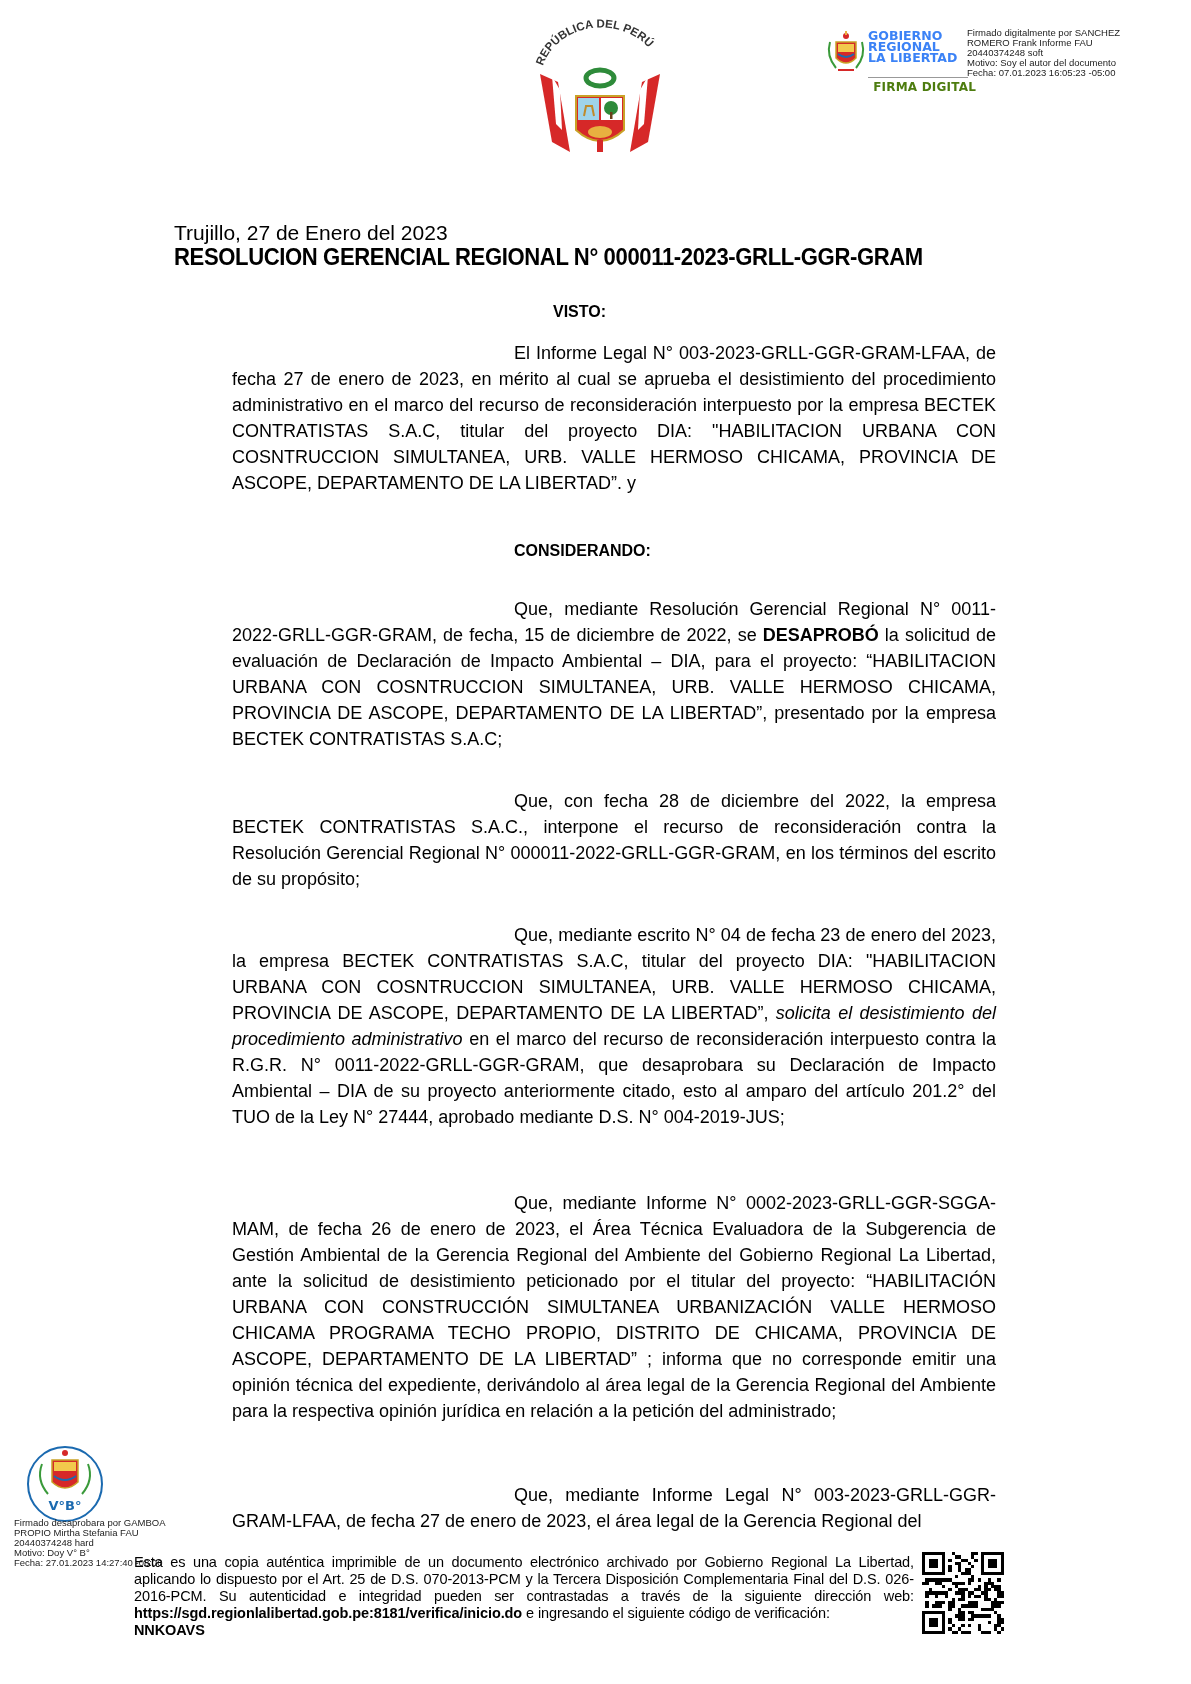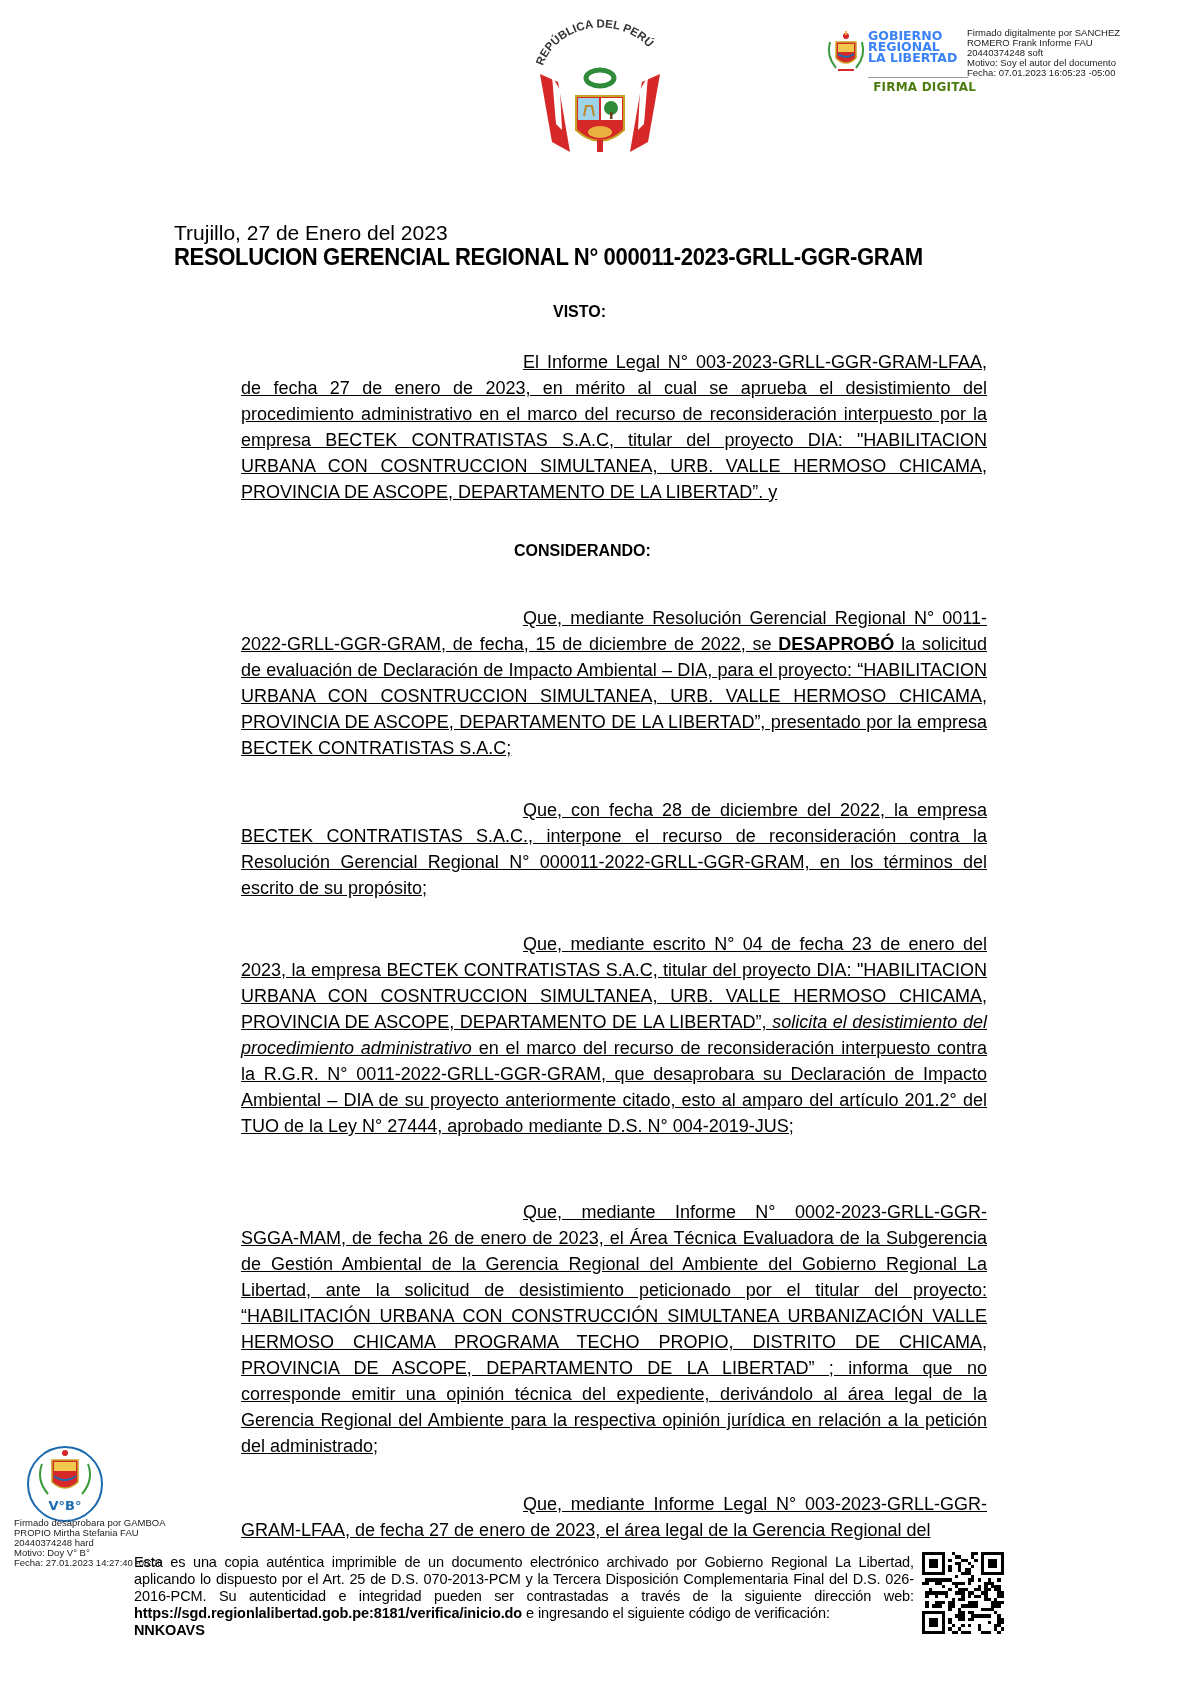--- a/index.html
+++ b/index.html
@@ -16,21 +16,21 @@
   #gr-firma { left: 846px; top: 80px; width: 130px; font-family: "DejaVu Sans", sans-serif; font-weight: bold; font-size: 12px; color: #4d7c0f; letter-spacing: 0.2px; text-align: right; }
   #sig-top { left: 967px; top: 28px; width: 220px; font-family: "Liberation Sans", sans-serif; font-size: 9.5px; line-height: 10px; color: #222; }
 
   
   #city-date { left: 174px; top: 205px; font-family: "Liberation Sans", sans-serif; font-size: 21px; margin-top: 16px; }
   #title { left: 174px; top: 244px; font-family: "Liberation Sans", sans-serif; font-size: 23px; font-weight: bold; letter-spacing: -0.4px; white-space: nowrap; transform: scaleX(0.96); transform-origin: left top; }
 
   
   .body-block { left: 228px; width: 772px; font-family: "Liberation Sans Narrow", "Liberation Sans", sans-serif; font-size: 18px; line-height: 26px; text-align: justify; }
   .section-h { font-family: "Liberation Sans", sans-serif; font-weight: bold; font-size: 16px; }
-  .para { text-indent: 282px; margin: 13px; text-decoration: underline; }
+  .para { text-indent: 282px; margin: 4px; }
   .para b { font-weight: bold; }
   .para i { font-style: italic; }
 
   #visto { left: 514px; top: 303px; margin-left: 39px; }
   #p1 { top: 336px; }
   #considerando { left: 514px; top: 542px; }
   #p2 { top: 592px; }
   #p3 { top: 784px; }
   #p4 { top: 918px; }
   #p5 { top: 1186px; }

